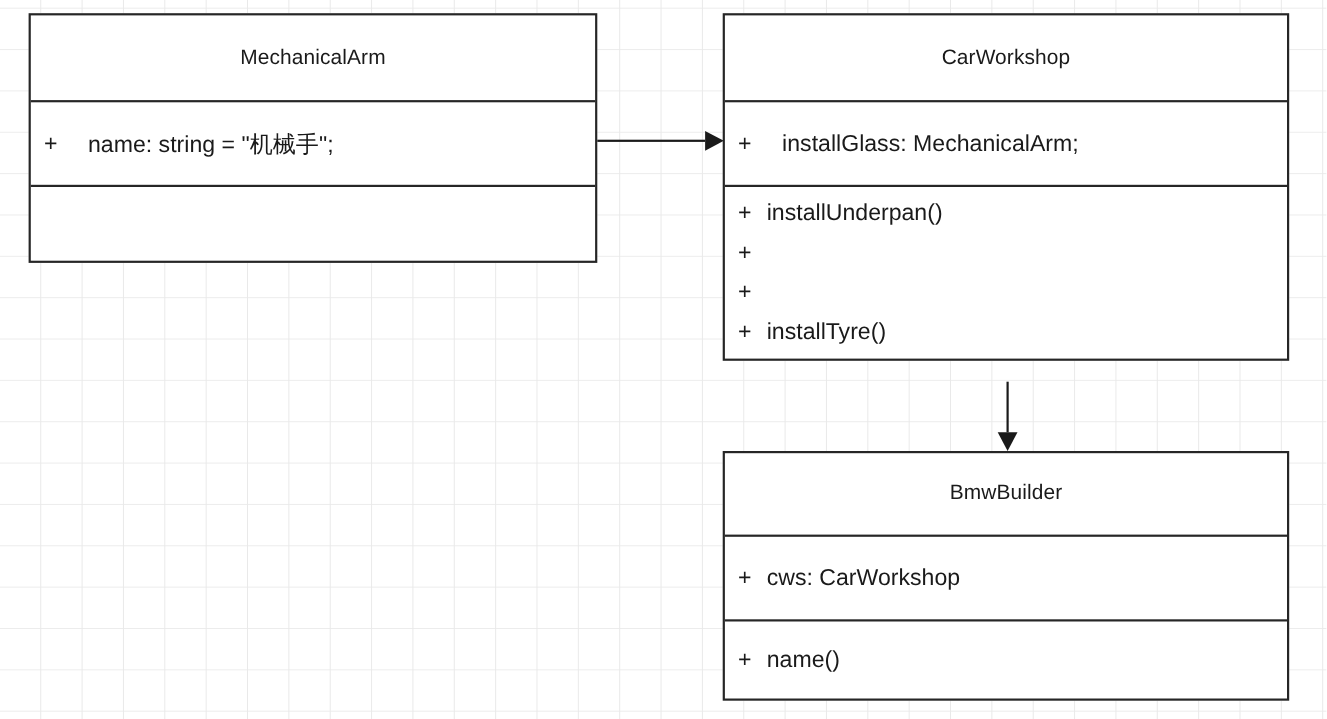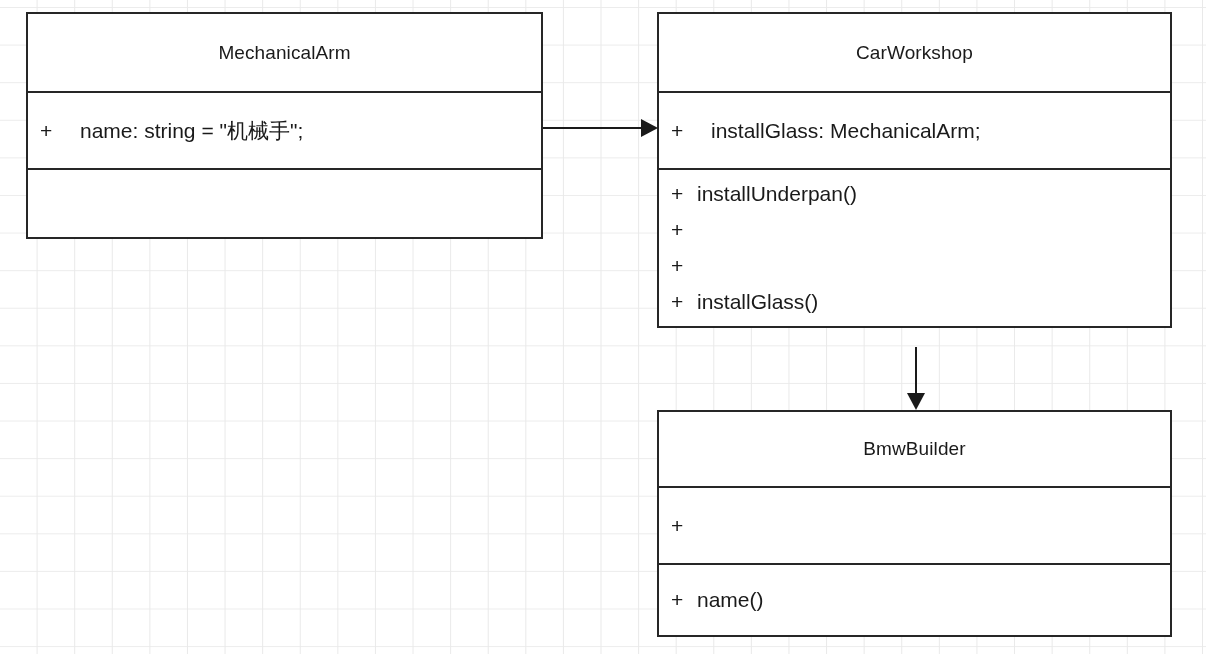--- a/index.html
+++ b/index.html
@@ -130,30 +130,31 @@
         <span class="sig">installUnderpan()</span>
       </div>
       <div class="member">
         <span class="vis">+</span>
       </div>
       <div class="member">
         <span class="vis">+</span>
       </div>
       <div class="member">
         <span class="vis">+</span>
-        <span class="sig">installGlass()</span>
+        <span class="sig">installTyre()</span>
       </div>
     </div>
   </div>
 
   <div class="uml-class" id="cls-2" style="left: 657px; top: 410px; width: 515px; height: 227px;">
     <div class="class-title" style="height: 74px; border-radius: 15px;">BmwBuilder</div>
     <div class="compartment" style="height: 77px; display: flex; flex-direction: column; justify-content: center;">
       <div class="member">
         <span class="vis">+</span>
+        <span class="sig">cws: CarWorkshop</span>
       </div>
     </div>
     <div class="compartment" style="flex: 1 1 auto; display: flex; flex-direction: column; justify-content: center;">
       <div class="member">
         <span class="vis">+</span>
         <span class="sig">name()</span>
       </div>
     </div>
   </div>
 

